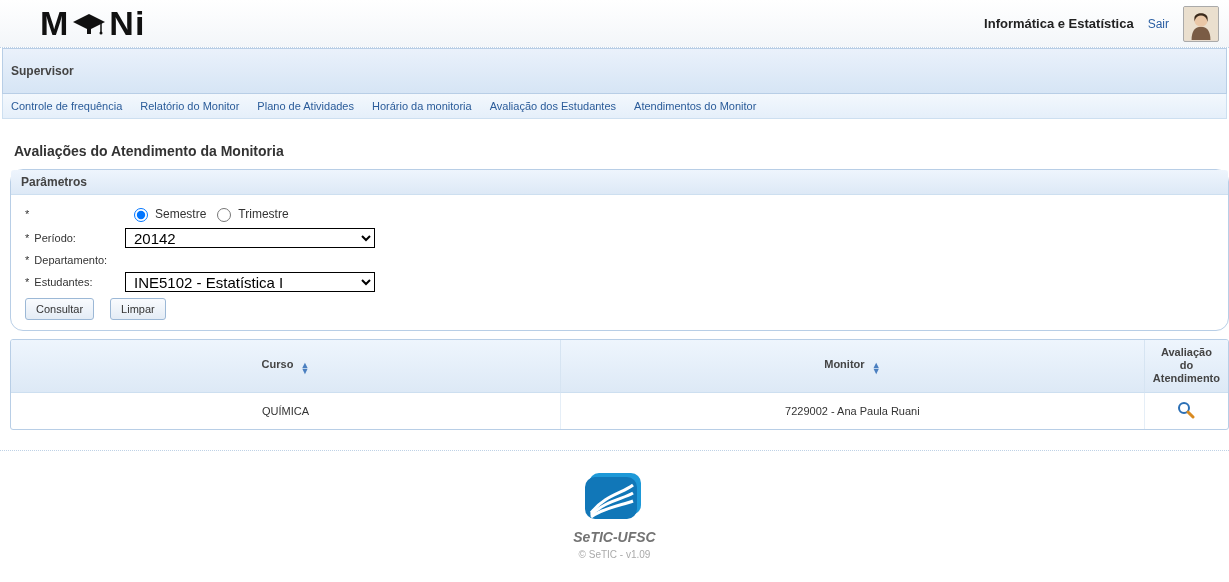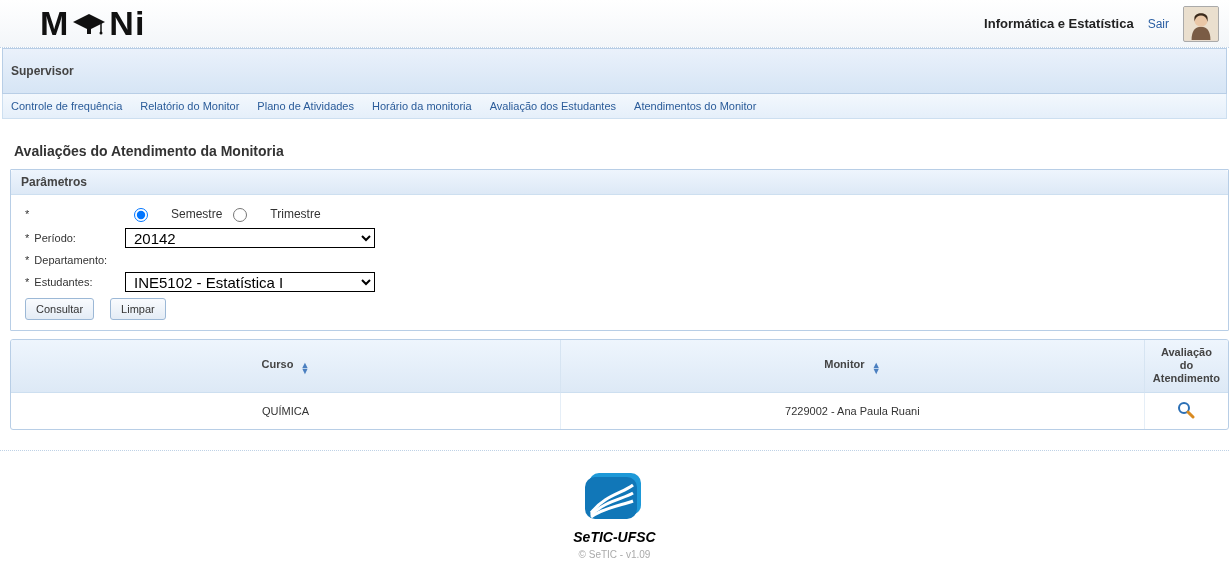--- a/index.html
+++ b/index.html
@@ -75,21 +75,21 @@
   .menu-bar a {
     color: #2a5b99;
     font-size: 11px;
     text-decoration: none;
     cursor: pointer;
   }
   .content { padding: 12px 0 0 10px; }
   .page-title { font-weight: bold; font-size: 14px; color: #333; margin: 12px 4px 10px 4px; }
   .panel {
     border: 1px solid #b8cee6;
-    border-radius: 1px;
+    border-radius: 13px;
     margin-bottom: 8px;
   }
   .panel-header {
     background: linear-gradient(#eef5fd, #dde9f6);
     border-bottom: 1px solid #cddff0;
     padding: 5px 10px;
     font-weight: bold;
     color: #444;
     font-size: 12px;
     border-radius: 3px 3px 0 0;
@@ -101,21 +101,21 @@
     margin-bottom: 6px;
   }
   .form-label {
     width: 100px;
     color: #333;
     font-size: 11px;
   }
   .form-label.wide { width: 100px; }
   .req { margin-right: 2px; }
   .radio-group { display: flex; align-items: center; gap: 6px; margin-left: 4px;}
-  .radio-group label { display: flex; align-items: center; gap: 20px; font-size: 12px; cursor:pointer;justify-content:flex-end;}
+  .radio-group label { display: flex; align-items: center; gap: 4px; font-size: 12px; cursor:pointer;justify-content:flex-end;}
   .radio-group input { width: 14px; height: 14px; cursor:pointer;}
   .select-black {
     border: 1px solid #000;
     background: #fff;
     font-size: 15px;
     height: 20px;
     width: 250px;
     padding: 0 4px;
     cursor: pointer;
   }
@@ -165,21 +165,21 @@
     cursor: pointer;
   }
   .dotted-sep {
     border: none;
     border-top: 1px dotted #bfd2e6;
     margin: 20px 0 10px 0;
   }
   .footer { text-align: center; padding: 6px 0 20px 0; }
   .footer-logo { display:flex; flex-direction:column; align-items:center; gap:2px;}
   .setic-svg { width: 80px; height: 60px; }
-  .setic-text { font-size: 14px; font-weight: bold; color: #000000; font-style: italic; }
+  .setic-text { font-size: 14px; font-weight: bold; color: #737373; font-style: italic; }
   .footer-copy { color: #aaa; font-size: 10px; margin-top: 2px; }
   .col-curso { width: 550px; }
   .col-aval { width: 80px; line-height: 1.2; }
 </style>
 </head>
 <body>
 
 <div class="top-bar">
   <div class="logo">
     <span>M</span>

